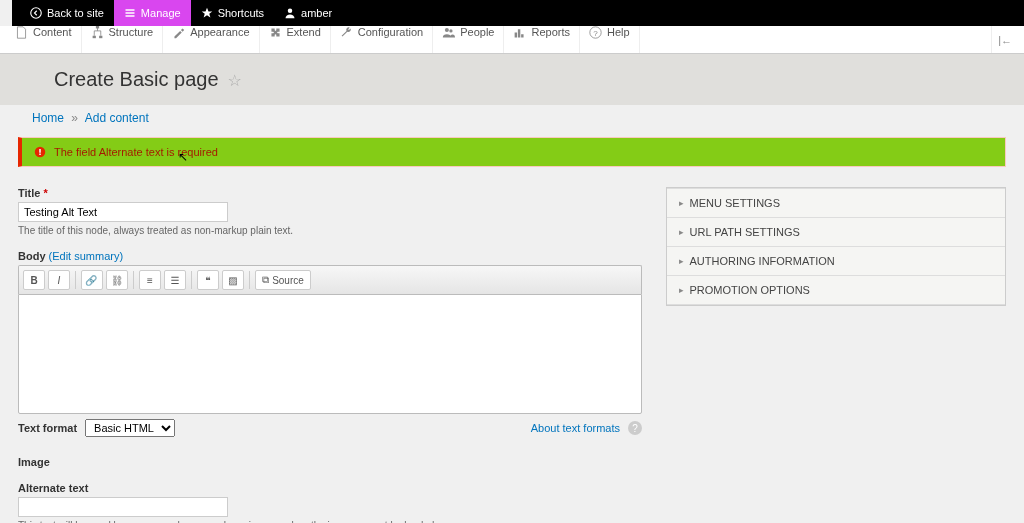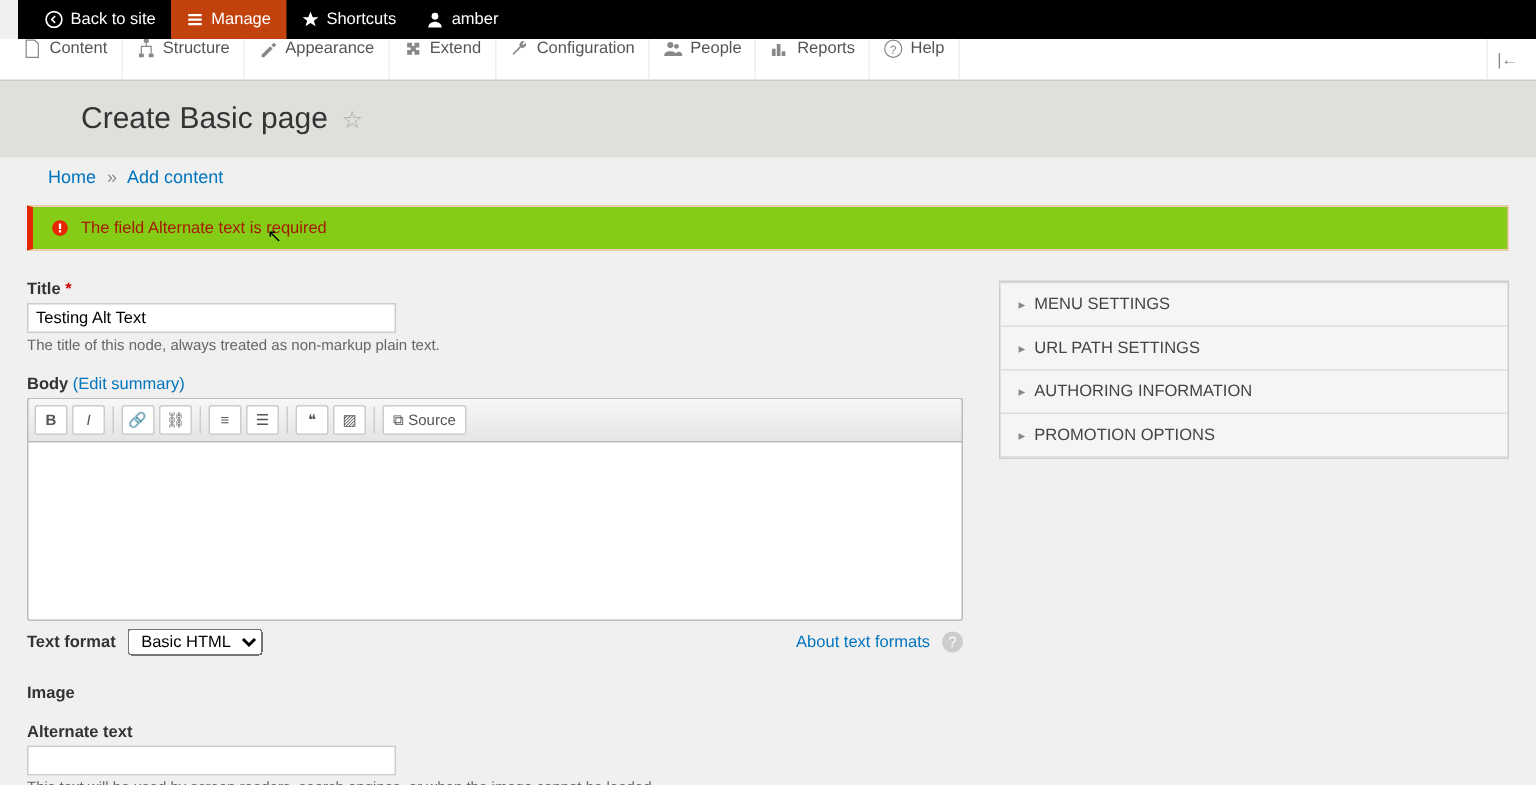--- a/index.html
+++ b/index.html
@@ -1,39 +1,39 @@
 <!DOCTYPE html>
 <html><head>
 <meta charset="utf-8">
 <style>
 * { box-sizing: border-box; margin: 0; padding: 0; }
 body { font-family: "Lucida Grande", Arial, sans-serif; font-size: 11px; color: #333; background: #f0f0f0; width: 1024px; }
 .topbar { background: #000; color: #fff; height: 26px; display: flex; align-items: center; padding: 0 8px; font-size: 11px; margin-left: 12px; }
 .topbar .item { display: flex; align-items: center; gap: 5px; padding: 0 10px; height: 100%; cursor: pointer; }
-.topbar .item.active { background: #c2410c; }
+.topbar .item.active { background: #d946ef; }
 .topbar svg { width: 12px; height: 12px; fill: #fff; }
 .admin-menu { background: #fff; border-bottom: 1px solid #ccc; height: 28px; display: flex; align-items: center; padding: 0 6px; position: relative; }
 .admin-menu .mitem { display: flex; align-items: flex-start; gap: 5px; padding: 0 9px; height: 100%; border-right: 1px solid #eee; font-size: 11px; color: #555; cursor: pointer; }
 .admin-menu svg { width: 13px; height: 13px; fill: #888; }
 .admin-menu .collapse { position: absolute; right: 6px; color: #888; font-size: 11px; padding: 0 6px; border-left: 1px solid #eee; height: 100%; display: flex; align-items: center; cursor:pointer; }
 .titlebar { background: #e0dfdc; padding: 14px 18px; }
 .titlebar h1 { font-size: 20px; font-weight: normal; color: #333; display: inline-block; margin-left: 36px; }
 .titlebar .star { color: #aaa; font-size: 16px; margin-left: 6px; }
 .crumbs { padding: 6px 32px; font-size: 12px; color: #0074bd; }
 .crumbs a { color: #0074bd; text-decoration: none; }
 .crumbs .sep { color: #888; padding: 0 4px; }
 .error-box { margin: 6px 18px; background: #84cc16; border: 1px solid #f9c9bf; padding: 8px 12px; display: flex; align-items: center; gap: 8px; font-size: 11px; color: #a51b00; border-left: 4px solid #e62600; position: relative; }
 .error-box svg { width: 12px; height: 12px; fill: #e62600; }
 .cursor { position: absolute; left: 156px; top: 12px; font-size: 12px; color: #000; }
 .cols { display: flex; padding: 14px 18px; gap: 24px; align-items: flex-start; }
 .maincol { flex: 1; }
 .sidecol { width: 340px; }
 .field-label { font-weight: bold; font-size: 11px; margin-bottom: 3px; display: block; }
 .req { color: #c00; }
-input[type=text] { border: 1px solid #ccc; padding: 3px 5px; font-size: 11px; width: 246px; background:#fff; }
+input[type=text] { border: 1px solid #ccc; padding: 3px 5px; font-size: 11px; width: 210px; background:#fff; }
 .hint { font-size: 10px; color: #666; margin-top: 3px; }
 .field-block { margin-bottom: 14px; }
 .edit-summary { color: #0074bd; font-size: 11px; font-weight: normal; cursor: pointer; }
 .ck-toolbar { background: linear-gradient(#f7f7f7,#e5e5e5); border: 1px solid #bbb; border-bottom: none; padding: 4px; display: flex; gap: 3px; align-items: center; border-radius: 2px 2px 0 0; }
 .ck-btn { border: 1px solid #ccc; background: #fff; width: 22px; height: 20px; font-size: 10px; display: flex; align-items: center; justify-content: center; color: #555; border-radius: 2px; cursor:pointer; }
 .ck-btn.wide { width: auto; padding: 0 6px; gap:3px; }
 .ck-sep { width: 1px; height: 18px; background: #ccc; margin: 0 2px; }
 .ck-area { border: 1px solid #bbb; background: #fff; height: 120px; border-radius: 0 0 2px 2px; }
 .format-row { display: flex; align-items: center; padding: 5px 0; gap: 8px; font-size: 11px; }
 .format-row select { font-size: 11px; padding: 1px 4px; }

